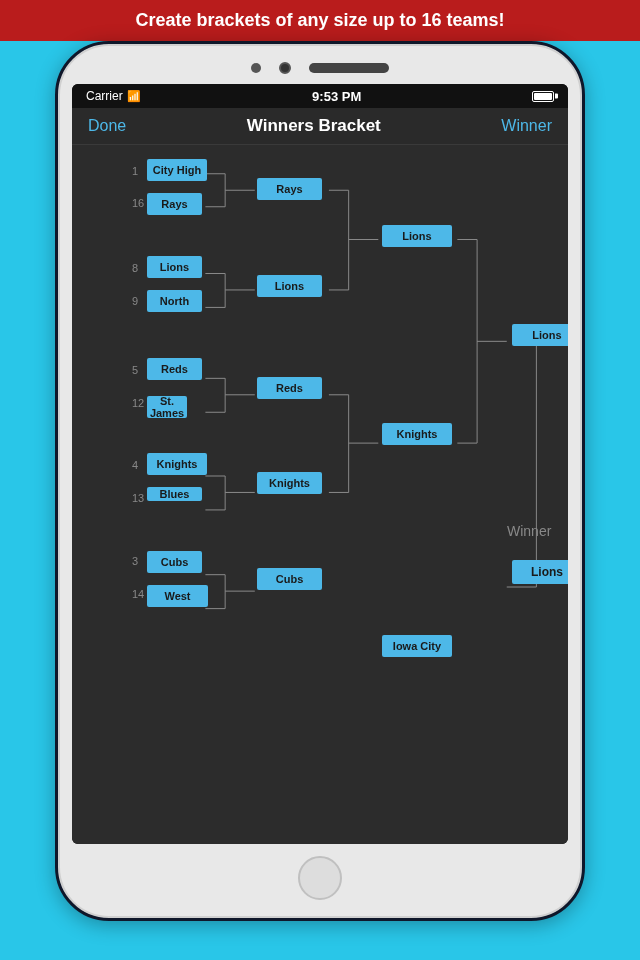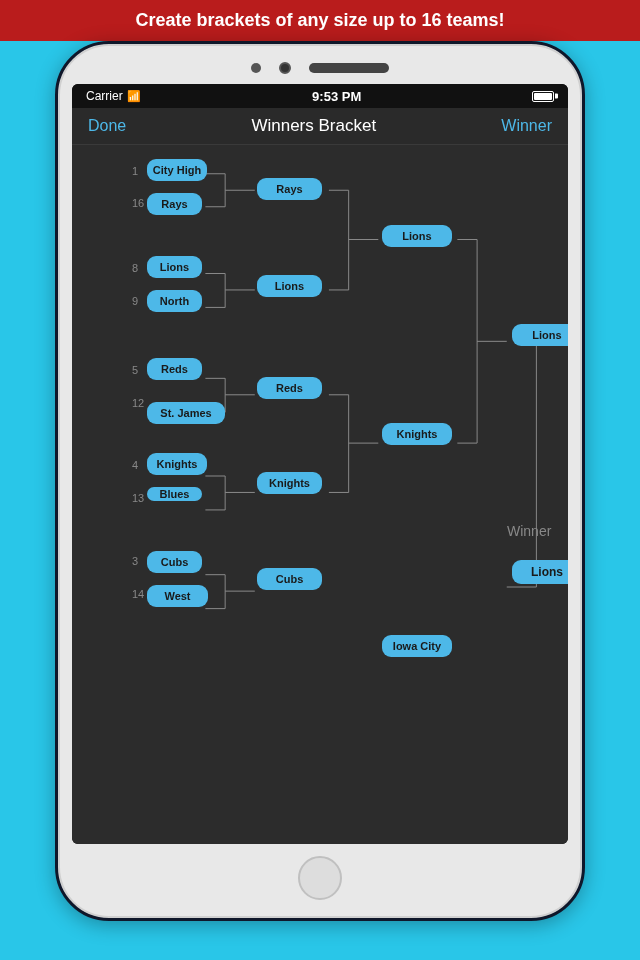--- a/index.html
+++ b/index.html
@@ -143,21 +143,21 @@
       border-bottom: 1px solid #3a3a3a;
     }
     .nav-done {
       color: #4db8e8;
       font-size: 16px;
       font-weight: 400;
     }
     .nav-title {
       color: white;
       font-size: 17px;
-      font-weight: 400;
+      font-weight: 700;
     }
     .nav-email {
       color: #4db8e8;
       font-size: 16px;
       font-weight: 400;
     }
 
     
     .bracket-content {
       flex: 1;
@@ -179,21 +179,21 @@
 
     .team-box {
       position: absolute;
       background: #4db8e8;
       color: #1a1a1a;
       font-size: 11px;
       font-weight: 600;
       display: flex;
       align-items: center;
       justify-content: center;
-      border-radius: 9px;
+      border-radius: 2px;
       text-align: center;
       padding: 1px 4px;
     }
 
     .seed-label {
       position: absolute;
       color: #888;
       font-size: 11px;
     }
 
@@ -311,21 +311,21 @@
       <div class="seed-label" style="left:60px; top:314px">4</div>
       <div class="seed-label" style="left:60px; top:347px">13</div>
       <div class="seed-label" style="left:60px; top:410px">3</div>
       <div class="seed-label" style="left:60px; top:443px">14</div>
 
       <div class="team-box" style="left:75px; top:14px; width:60px; height:22px">City High</div>
       <div class="team-box" style="left:75px; top:48px; width:55px; height:22px">Rays</div>
       <div class="team-box" style="left:75px; top:111px; width:55px; height:22px">Lions</div>
       <div class="team-box" style="left:75px; top:145px; width:55px; height:22px">North</div>
       <div class="team-box" style="left:75px; top:213px; width:55px; height:22px">Reds</div>
-      <div class="team-box" style="left:75px; top:257px; width:78px; height:22px">St. James</div>
+      <div class="team-box" style="left:75px; top:251px; width:40px; height:22px">St. James</div>
       <div class="team-box" style="left:75px; top:308px; width:60px; height:22px">Knights</div>
       <div class="team-box" style="left:75px; top:342px; width:55px; height:14px">Blues</div>
       <div class="team-box" style="left:75px; top:406px; width:55px; height:22px">Cubs</div>
       <div class="team-box" style="left:75px; top:440px; width:61px; height:22px">West</div>
 
       <div class="team-box" style="left:185px; top:33px; width:65px; height:22px">Rays</div>
       <div class="team-box" style="left:185px; top:130px; width:65px; height:22px">Lions</div>
       <div class="team-box" style="left:185px; top:232px; width:65px; height:22px">Reds</div>
       <div class="team-box" style="left:185px; top:327px; width:65px; height:22px">Knights</div>
       <div class="team-box" style="left:185px; top:423px; width:65px; height:22px">Cubs</div>

